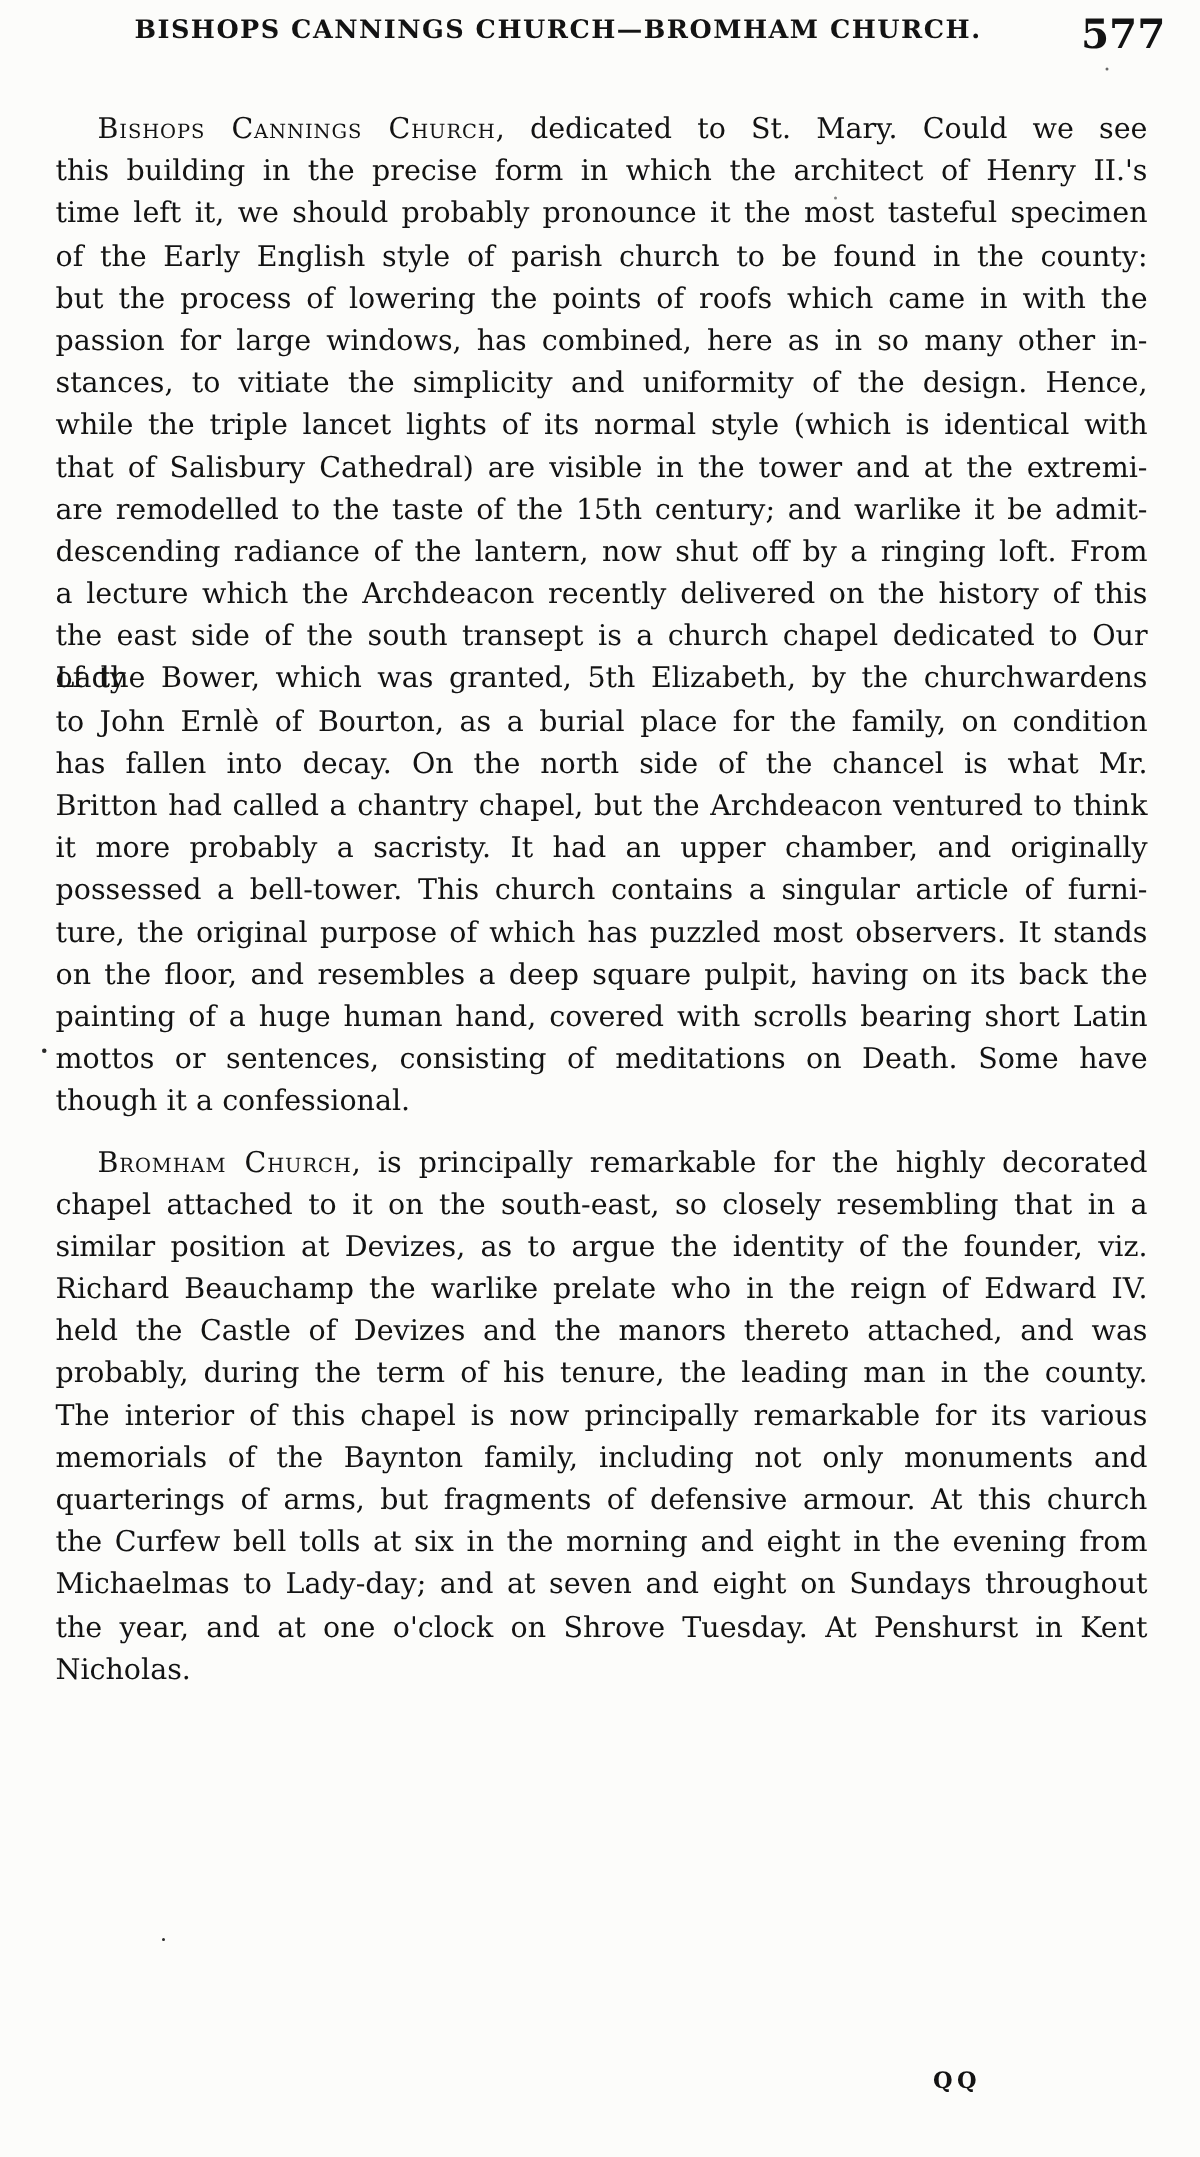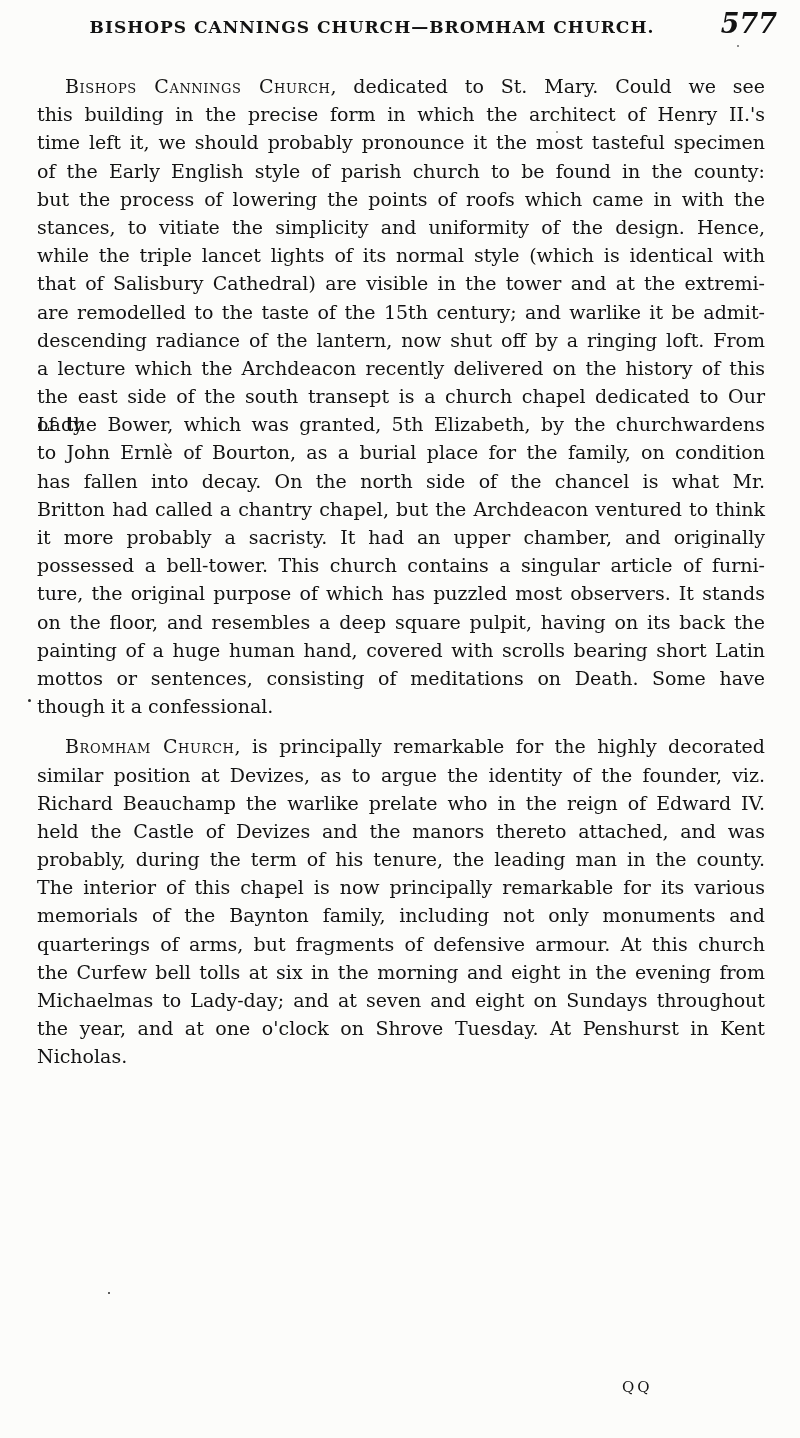--- a/index.html
+++ b/index.html
@@ -12,37 +12,36 @@
     color: #131313;
     font-family: "DejaVu Serif", "Liberation Serif", serif;
     overflow: hidden;
   }
   .header {
     position: absolute;
     left: 25px;
     top: 10px;
     width: 752px;
     display: flex;
-    align-items: flex-end;
+    align-items: flex-start;
   }
   .running-title {
     flex: 1;
     text-align: center;
     font-size: 17px;
     letter-spacing: 1px;
     font-weight: bold;
     white-space: nowrap;
   }
   .page-number {
     width: 58px;
     text-align: right;
     font-size: 27px;
     font-weight: bold;
     line-height: 1;
-    font-style: italic;
   }
   .body-text {
     position: absolute;
     left: 25px;
     top: 60px;
     width: 752px;
     font-size: 19px;
     line-height: 28.2px;
   }
   .paragraph { margin: 12px; }
@@ -56,21 +55,21 @@
   .line.first { text-indent: 28px; }
   .lead {
     font-variant: small-caps;
     letter-spacing: 0.6px;
   }
   .signature-mark {
     position: absolute;
     left: 622px;
     top: 1378px;
     font-size: 15px;
-    font-weight: normal;
+    font-weight: bold;
     letter-spacing: 3px;
   }
   .artifact-dot {
     position: absolute;
     background: #2a2a2a;
     border-radius: 50%;
   }
   .dot-a { left: 28px;  top: 699px;  width: 3px; height: 3px; }
   .dot-b { left: 108px; top: 1292px; width: 2px; height: 2px; }
   .dot-c { left: 737px; top: 45px;   width: 2px; height: 2px; opacity: .7; }
@@ -86,20 +85,21 @@
     <div class="page-number">577</div>
   </div>
 
   <div class="body-text">
       <div class="paragraph">
         <div class="line first"><span class="lead">Bishops Cannings Church</span>, dedicated to St. Mary.  Could we see</div>
         <div class="line">this building in the precise form in which the architect of Henry II.'s</div>
         <div class="line">time left it, we should probably pronounce it the most tasteful specimen</div>
         <div class="line">of the Early English style of parish church to be found in the county:</div>
         <div class="line">but the process of lowering the points of roofs which came in with the</div>
+        <div class="line">passion for large windows, has combined, here as in so many other in-</div>
         <div class="line">stances, to vitiate the simplicity and uniformity of the design.  Hence,</div>
         <div class="line">while the triple lancet lights of its normal style (which is identical with</div>
         <div class="line">that of Salisbury Cathedral) are visible in the tower and at the extremi-</div>
         <div class="line">are remodelled to the taste of the 15th century; and warlike it be admit-</div>
         <div class="line">descending radiance of the lantern, now shut off by a ringing loft.  From</div>
         <div class="line">a lecture which the Archdeacon recently delivered on the history of this</div>
         <div class="line">the east side of the south transept is a church chapel dedicated to Our Lady</div>
         <div class="line">of the Bower, which was granted, 5th Elizabeth, by the churchwardens</div>
         <div class="line">to John Ernlè of Bourton, as a burial place for the family, on condition</div>
         <div class="line">has fallen into decay.  On the north side of the chancel is what Mr.</div>
@@ -107,20 +107,21 @@
         <div class="line">it more probably a sacristy.  It had an upper chamber, and originally</div>
         <div class="line">possessed a bell-tower.  This church contains a singular article of furni-</div>
         <div class="line">ture, the original purpose of which has puzzled most observers.  It stands</div>
         <div class="line">on the floor, and resembles a deep square pulpit, having on its back the</div>
         <div class="line">painting of a huge human hand, covered with scrolls bearing short Latin</div>
         <div class="line">mottos or sentences, consisting of meditations on Death.  Some have</div>
         <div class="line last">though it a confessional.</div>
       </div>
       <div class="paragraph">
         <div class="line first"><span class="lead">Bromham Church</span>, is principally remarkable for the highly decorated</div>
+        <div class="line">chapel attached to it on the south-east, so closely resembling that in a</div>
         <div class="line">similar position at Devizes, as to argue the identity of the founder, viz.</div>
         <div class="line">Richard Beauchamp the warlike prelate who in the reign of Edward IV.</div>
         <div class="line">held the Castle of Devizes and the manors thereto attached, and was</div>
         <div class="line">probably, during the term of his tenure, the leading man in the county.</div>
         <div class="line">The interior of this chapel is now principally remarkable for its various</div>
         <div class="line">memorials of the Baynton family, including not only monuments and</div>
         <div class="line">quarterings of arms, but fragments of defensive armour.  At this church</div>
         <div class="line">the Curfew bell tolls at six in the morning and eight in the evening from</div>
         <div class="line">Michaelmas to Lady-day; and at seven and eight on Sundays throughout</div>
         <div class="line">the year, and at one o'clock on Shrove Tuesday.  At Penshurst in Kent</div>

